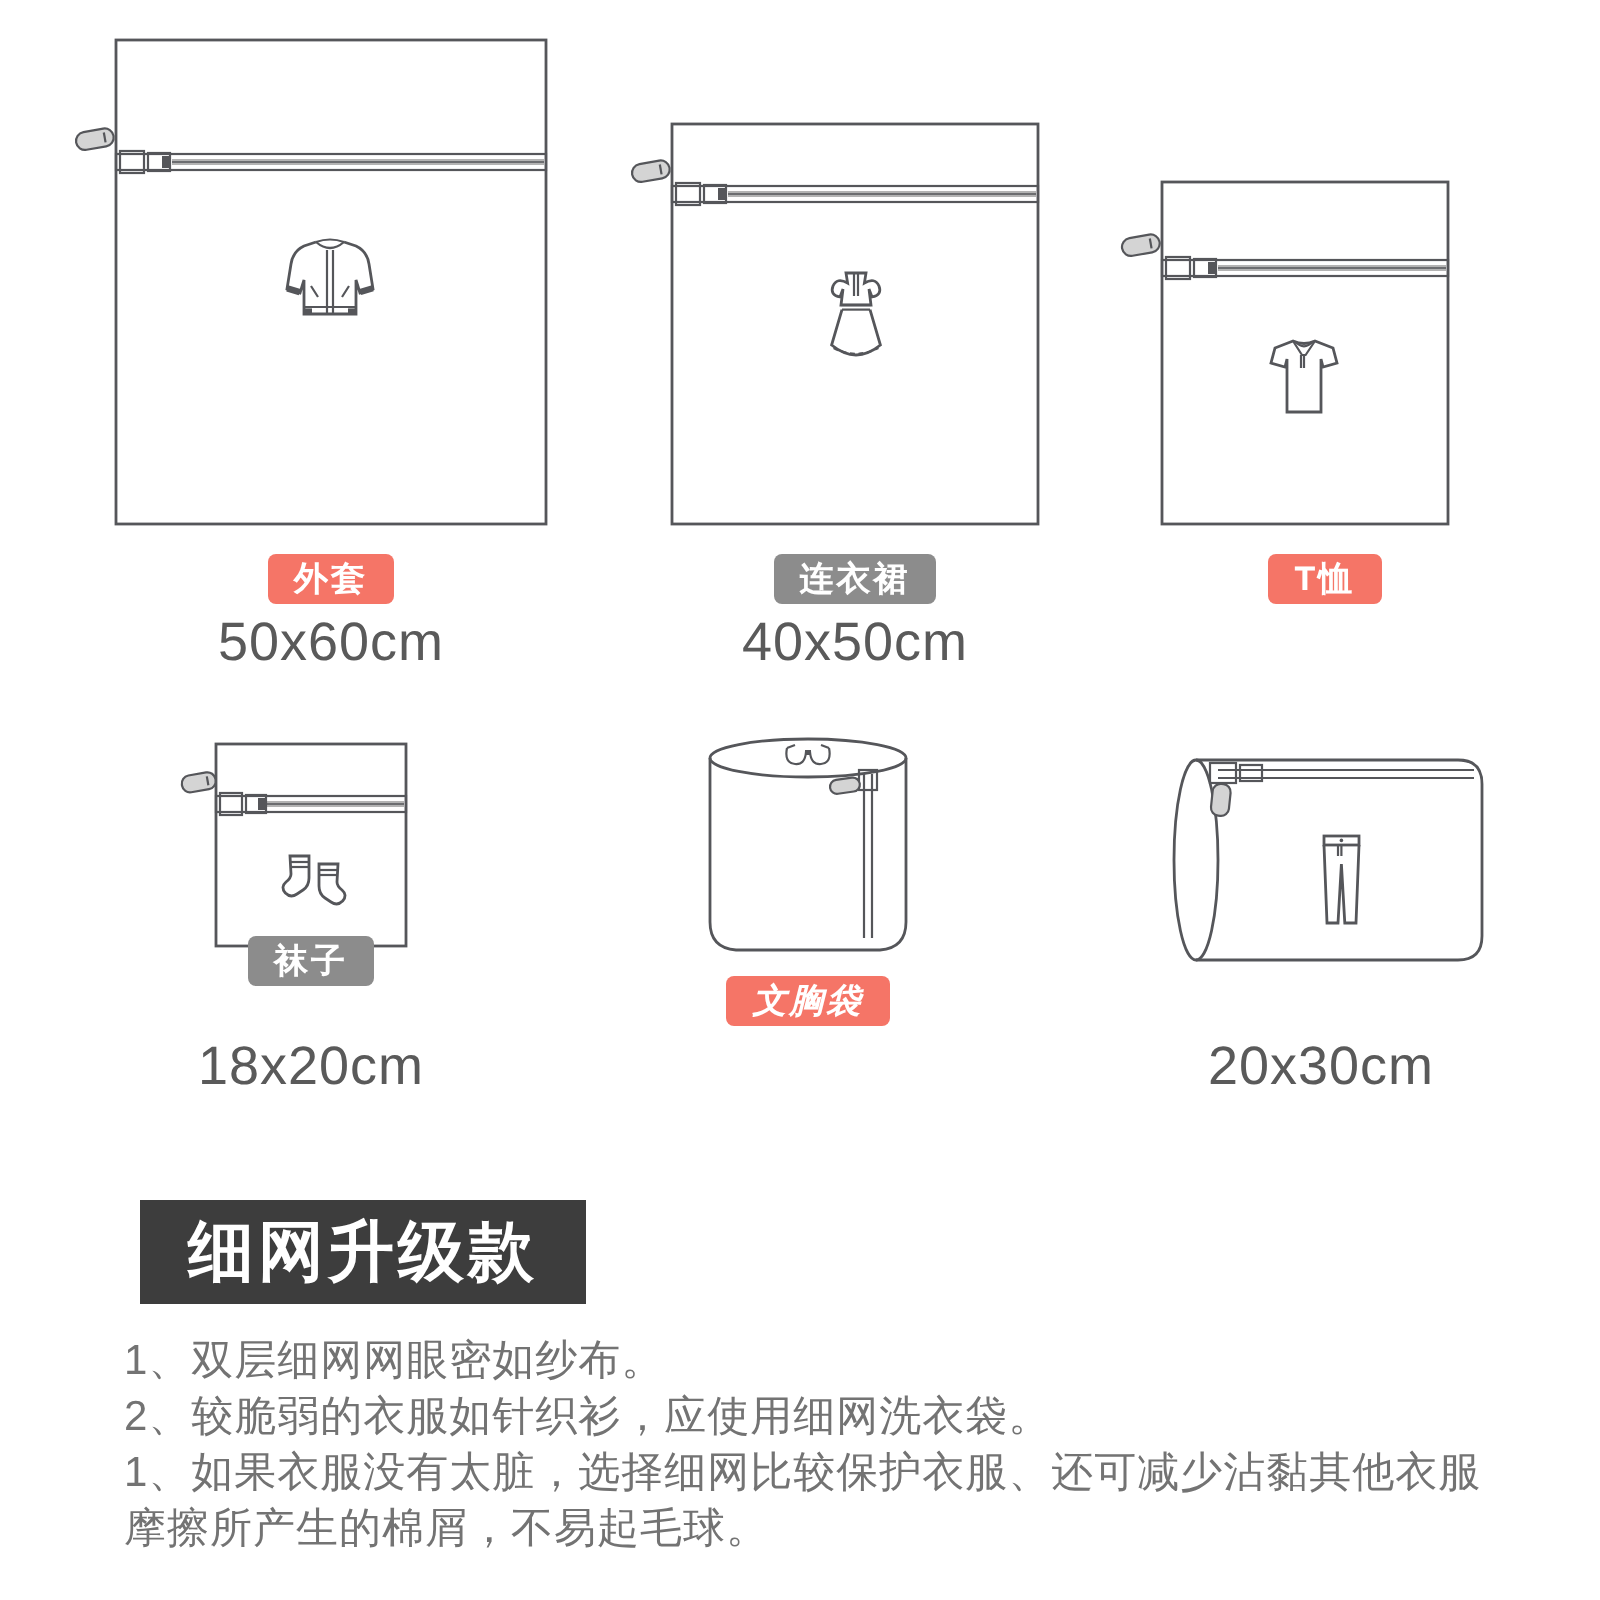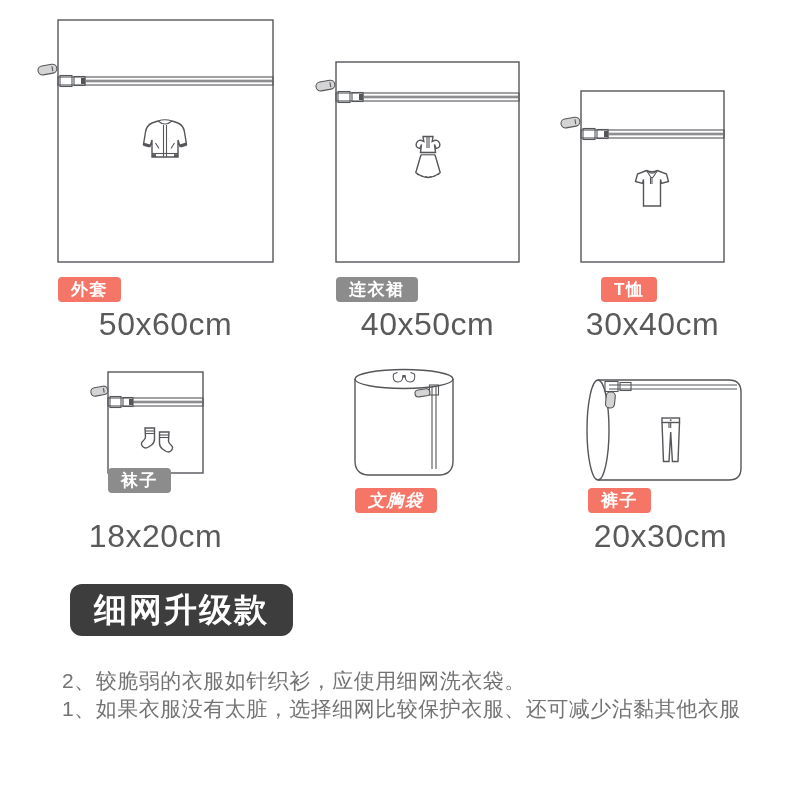--- a/index.html
+++ b/index.html
@@ -1,31 +1,31 @@
 <!DOCTYPE html>
 <html><head>
 <meta charset="utf-8">
 <style>
   * { margin:0; padding:0; box-sizing:border-box; }
   body { background:#ffffff; font-family:"Liberation Sans","DejaVu Sans",sans-serif; }
   #canvas { position:relative; width:800px; height:800px; background:#ffffff; overflow:hidden; margin:0 auto; }
   .bagsvg { position:absolute; }
-  .wrap { position:absolute; }
+  .wrap { position:absolute; text-align:center; }
   .tag {
     display:inline-block; padding:0 13px; height:25px; line-height:25px;
     border-radius:4px; color:#ffffff; font-size:17px; font-weight:bold;
     letter-spacing:1.5px;
   }
   .size {
-    position:absolute; text-align:center; font-size:32px; color:#5a5a5a;
+    position:absolute; text-align:center; font-size:27px; color:#5a5a5a;
     letter-spacing:0.5px;
   }
   .title-box {
-    position:absolute; left:70px; top:584px; width:223px; height:52px;
-    display:flex; align-items:center; justify-content:center;border-radius:12px;
+    position:absolute; left:70px; top:600px; width:223px; height:52px;
+    display:flex; align-items:center; justify-content:center;
   }
   .title-box span {
     color:#ffffff; font-size:33px; font-weight:bold; letter-spacing:2px;
   }
   .notes { position:absolute; left:62px; top:667px; width:710px; }
   .note-line {
     font-size:21px; line-height:28px; color:#737373; letter-spacing:0.5px;
     white-space:nowrap;
   }
   svg .ln { stroke:#55565a; fill:none; stroke-width:1.4; }
@@ -188,38 +188,36 @@
   <div class="size" style="left:58px;top:306px;width:215px">50x60cm</div>
 
   <div class="wrap" style="left:336px;top:277px;width:183px">
     <span class="tag" style="background-color: rgb(140, 140, 140);">连衣裙</span>
   </div>
   <div class="size" style="left:336px;top:306px;width:183px">40x50cm</div>
 
   <div class="wrap" style="left:581px;top:277px;width:143px">
     <span class="tag" style="background-color: rgb(245, 117, 103); margin-left: 20px;">T恤</span>
   </div>
-  <div class="size" style="left:581px;top:306px;width:143px">30x40cm</div>
 
   <div class="wrap" style="left:108px;top:468px;width:95px">
     <span class="tag" style="background-color: rgb(140, 140, 140);">袜子</span>
   </div>
   <div class="size" style="left:58px;top:518px;width:195px">18x20cm</div>
 
   <div class="wrap" style="left:355px;top:488px;width:98px">
     <span class="tag" style="background-color: rgb(245, 117, 103); font-style: italic;">文胸袋</span>
   </div>
 
-  <div class="wrap" style="left:588px;top:488px;width:147px">
-    <span class="tag" style="background-color: rgb(245, 117, 103);">裤子</span>
-  </div>
   <div class="size" style="left:563px;top:518px;width:195px">20x30cm</div>
 
   <div class="title-box" style="background-color: rgb(61, 61, 61);">
     <span>细网升级款</span>
   </div>
 
   <div class="notes">
+    <div class="note-line">1、双层细网网眼密如纱布。</div>
     <div class="note-line">2、较脆弱的衣服如针织衫，应使用细网洗衣袋。</div>
     <div class="note-line">1、如果衣服没有太脏，选择细网比较保护衣服、还可减少沾黏其他衣服</div>
+    <div class="note-line">摩擦所产生的棉屑，不易起毛球。</div>
   </div>
 
 </div>
 
 </body></html>

